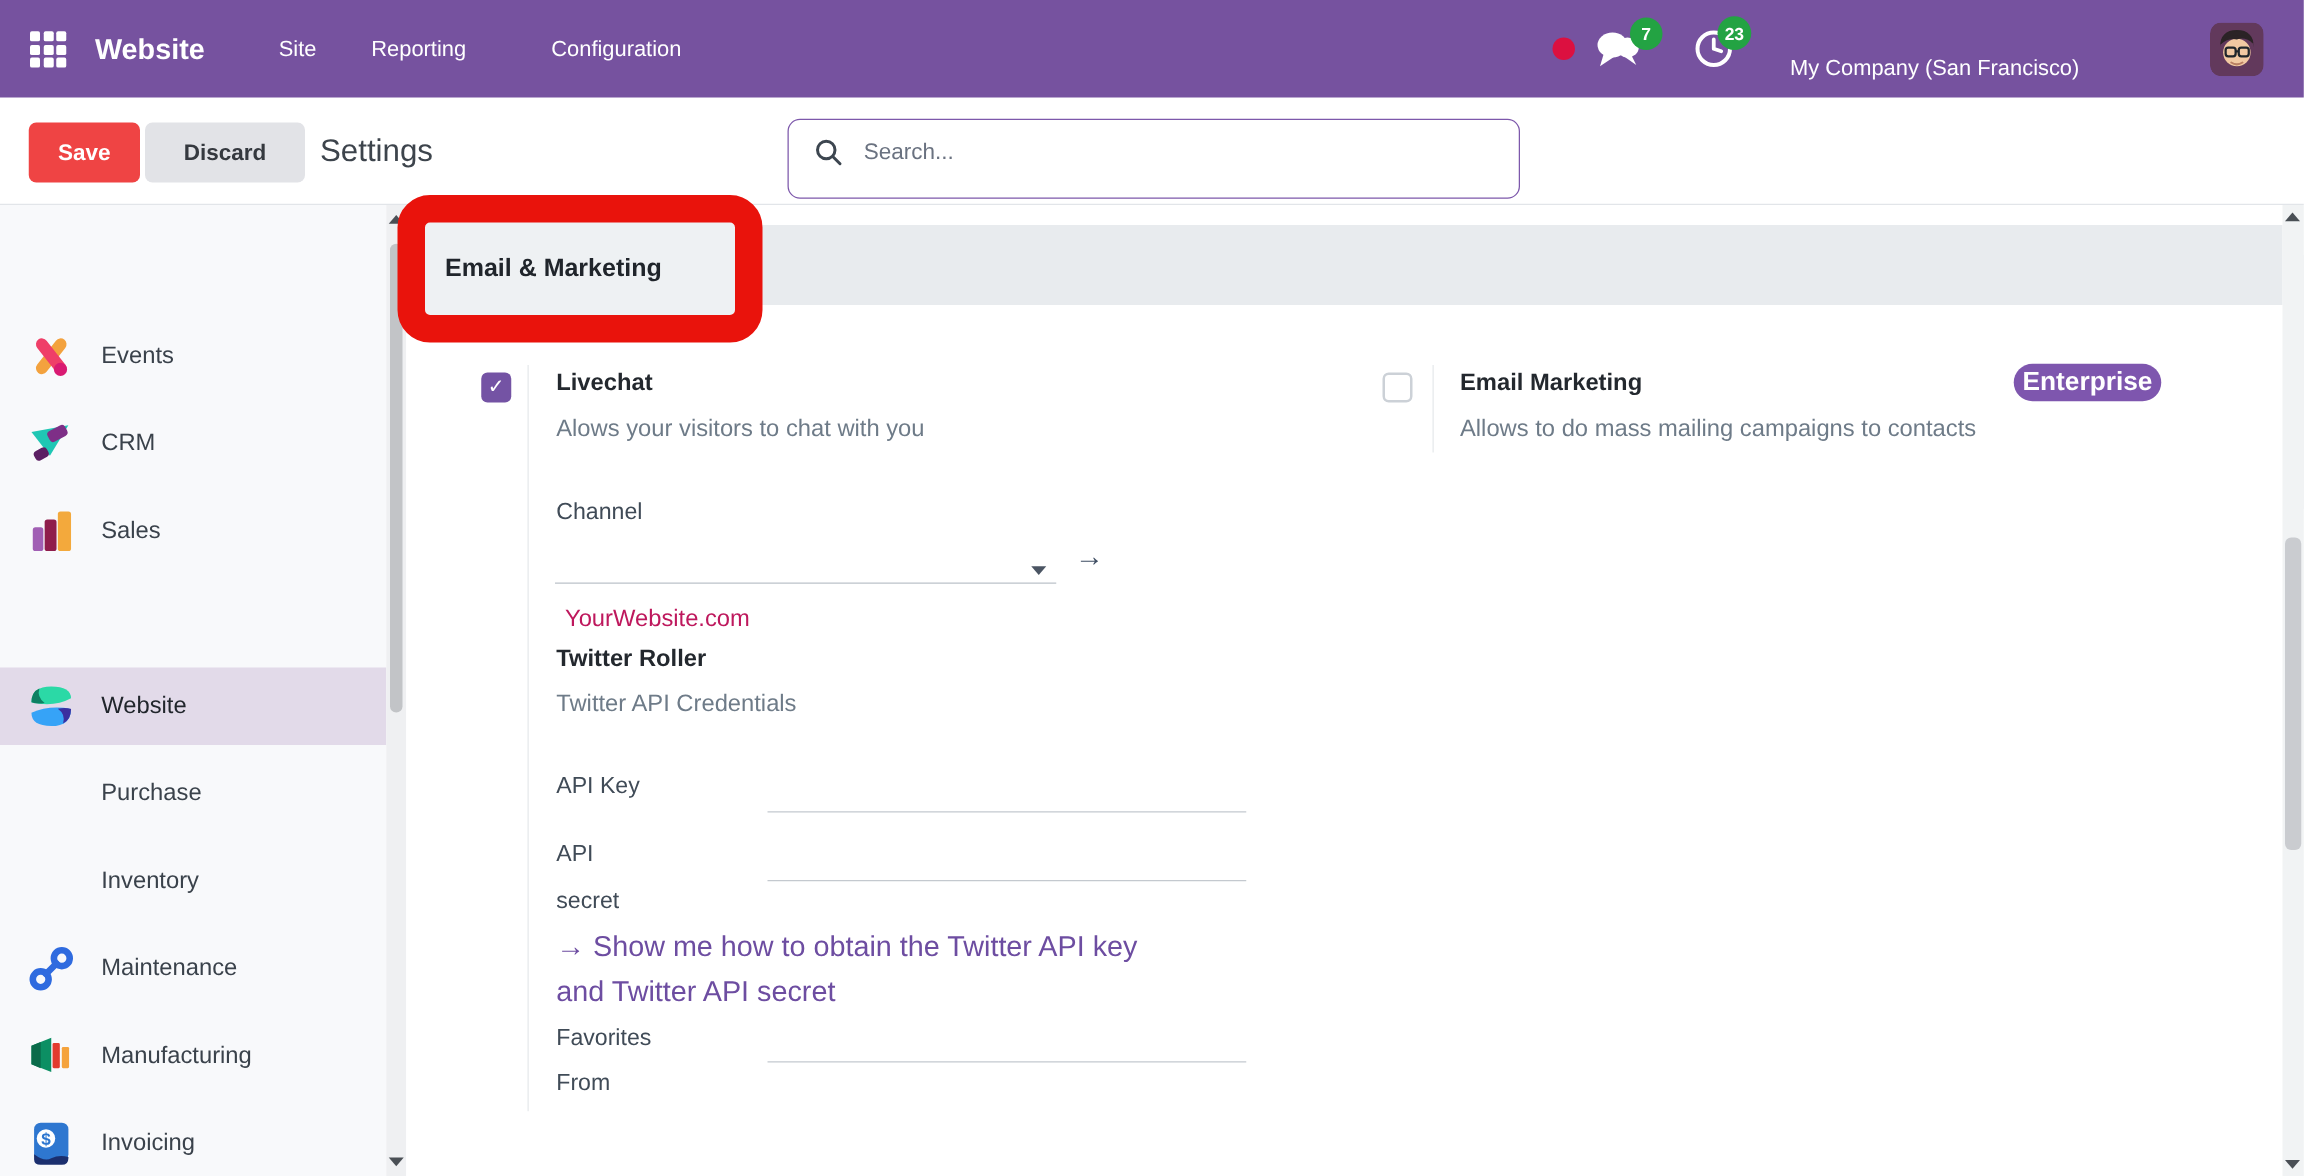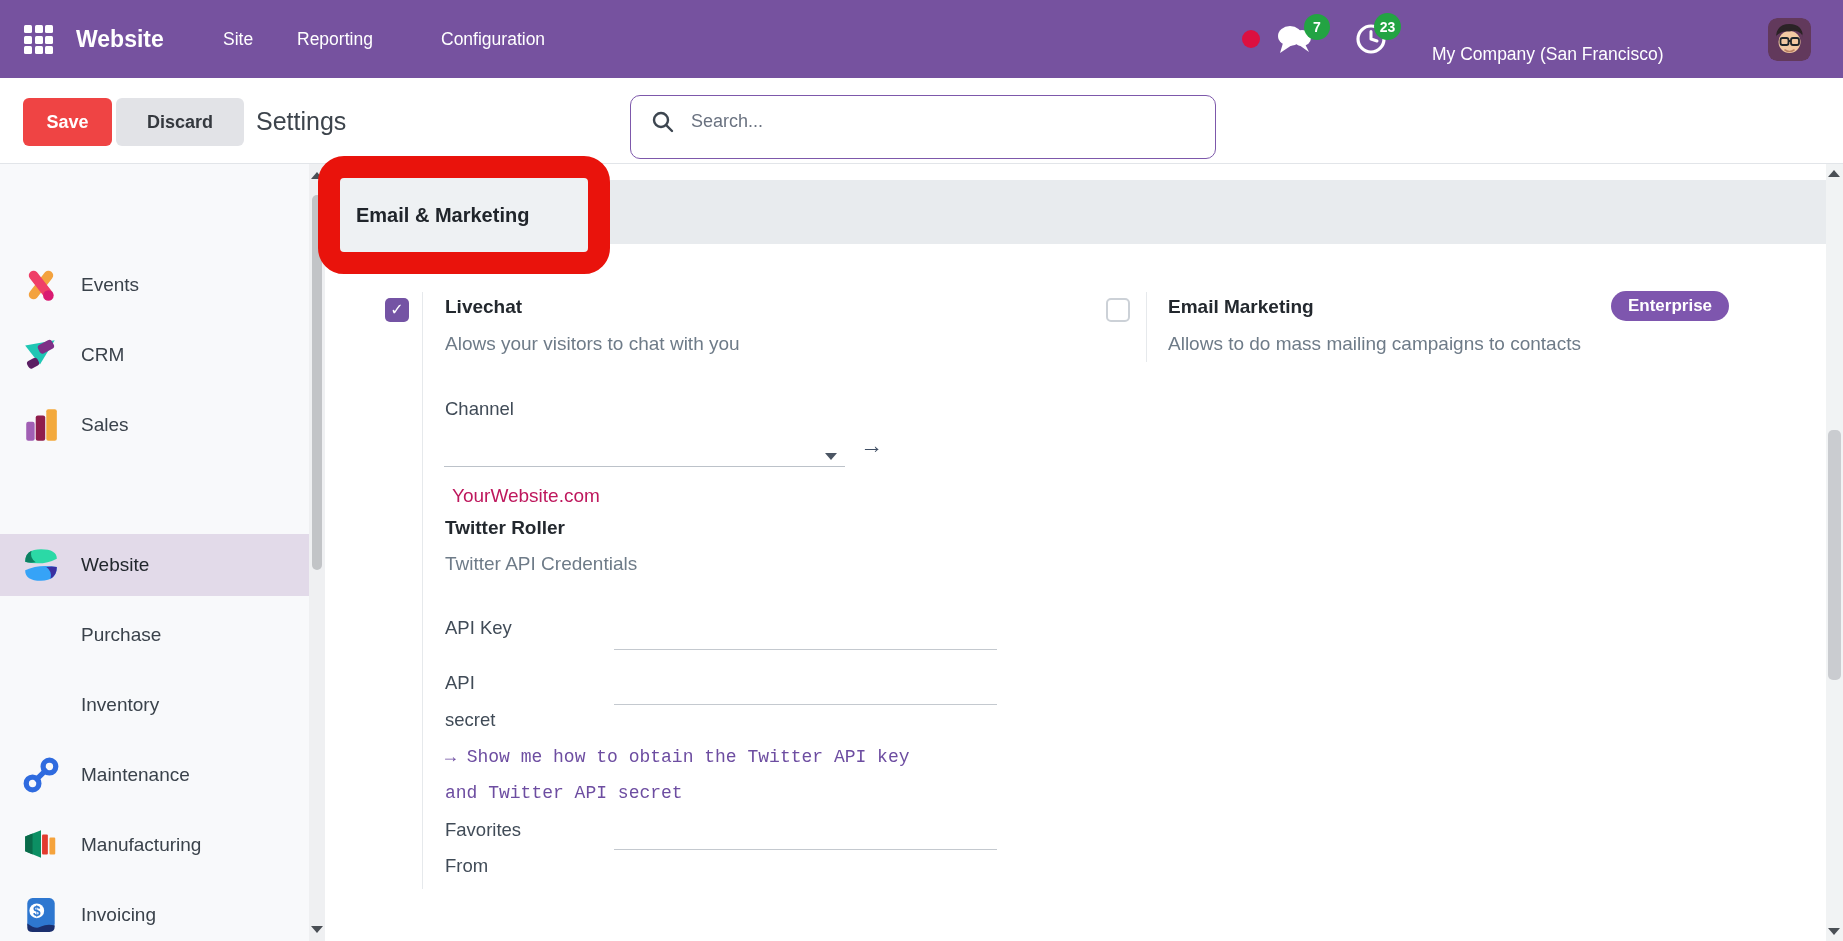--- a/index.html
+++ b/index.html
@@ -72,23 +72,23 @@
   .checkbox { position:absolute; width:24px; height:24px; border-radius:5px; cursor:pointer; }
   .checkbox.checked { background:#7453a4; color:#fff; text-align:center; line-height:24px; font-size:16px; font-weight:700; }
   .checkbox.unchecked { background:#fff; border:2px solid #ccd1d7; }
   .uinput { position:absolute; height:33px; border:none; outline:none; background:transparent;
     border-bottom:1px solid #c4c9cf; font-size:18px; color:#3e4855; font-family:inherit; }
   .select-value { position:absolute; font-size:19px; color:#be185d; cursor:pointer; white-space:nowrap;margin-top:48px; }
   .select-line { position:absolute; height:1px; background:#bcc2c9; }
   .caret { position:absolute; width:0; height:0; border-left:6px solid transparent;
     border-right:6px solid transparent; border-top:7px solid #4b5563; cursor:pointer; }
   .int-arrow { position:absolute; font-size:23px; font-weight:700; color:#3f4e63; cursor:pointer; }
-  .help-link { position:absolute; font-size:18px; line-height:36px; color:#6d4da1; cursor:pointer; width:485px;font-family:Liberation Mono, monospace; }
+  .help-link { position:absolute; font-size:23px; line-height:36px; color:#6d4da1; cursor:pointer; width:485px; }
   .ent-badge { position:absolute; width:118px; height:30px; border-radius:15px; background:#7e56ae;
-    color:#fff; font-size:17px; font-weight:600; text-align:center; line-height:30px; }
+    color:#fff; font-size:21px; font-weight:600; text-align:center; line-height:30px; }
 
   
   .annotation { position:absolute; left:318px; top:156px; width:292px; height:118px;
     border:22px solid #e9130c; border-radius:26px; background:#eef1f3; z-index:50; }
   .annotation span { display:block; padding-left:16px; line-height:74px;
     font-size:20px; font-weight:700; color:#20252b; white-space:nowrap; }
 </style>
 </head>
 <body>
 

